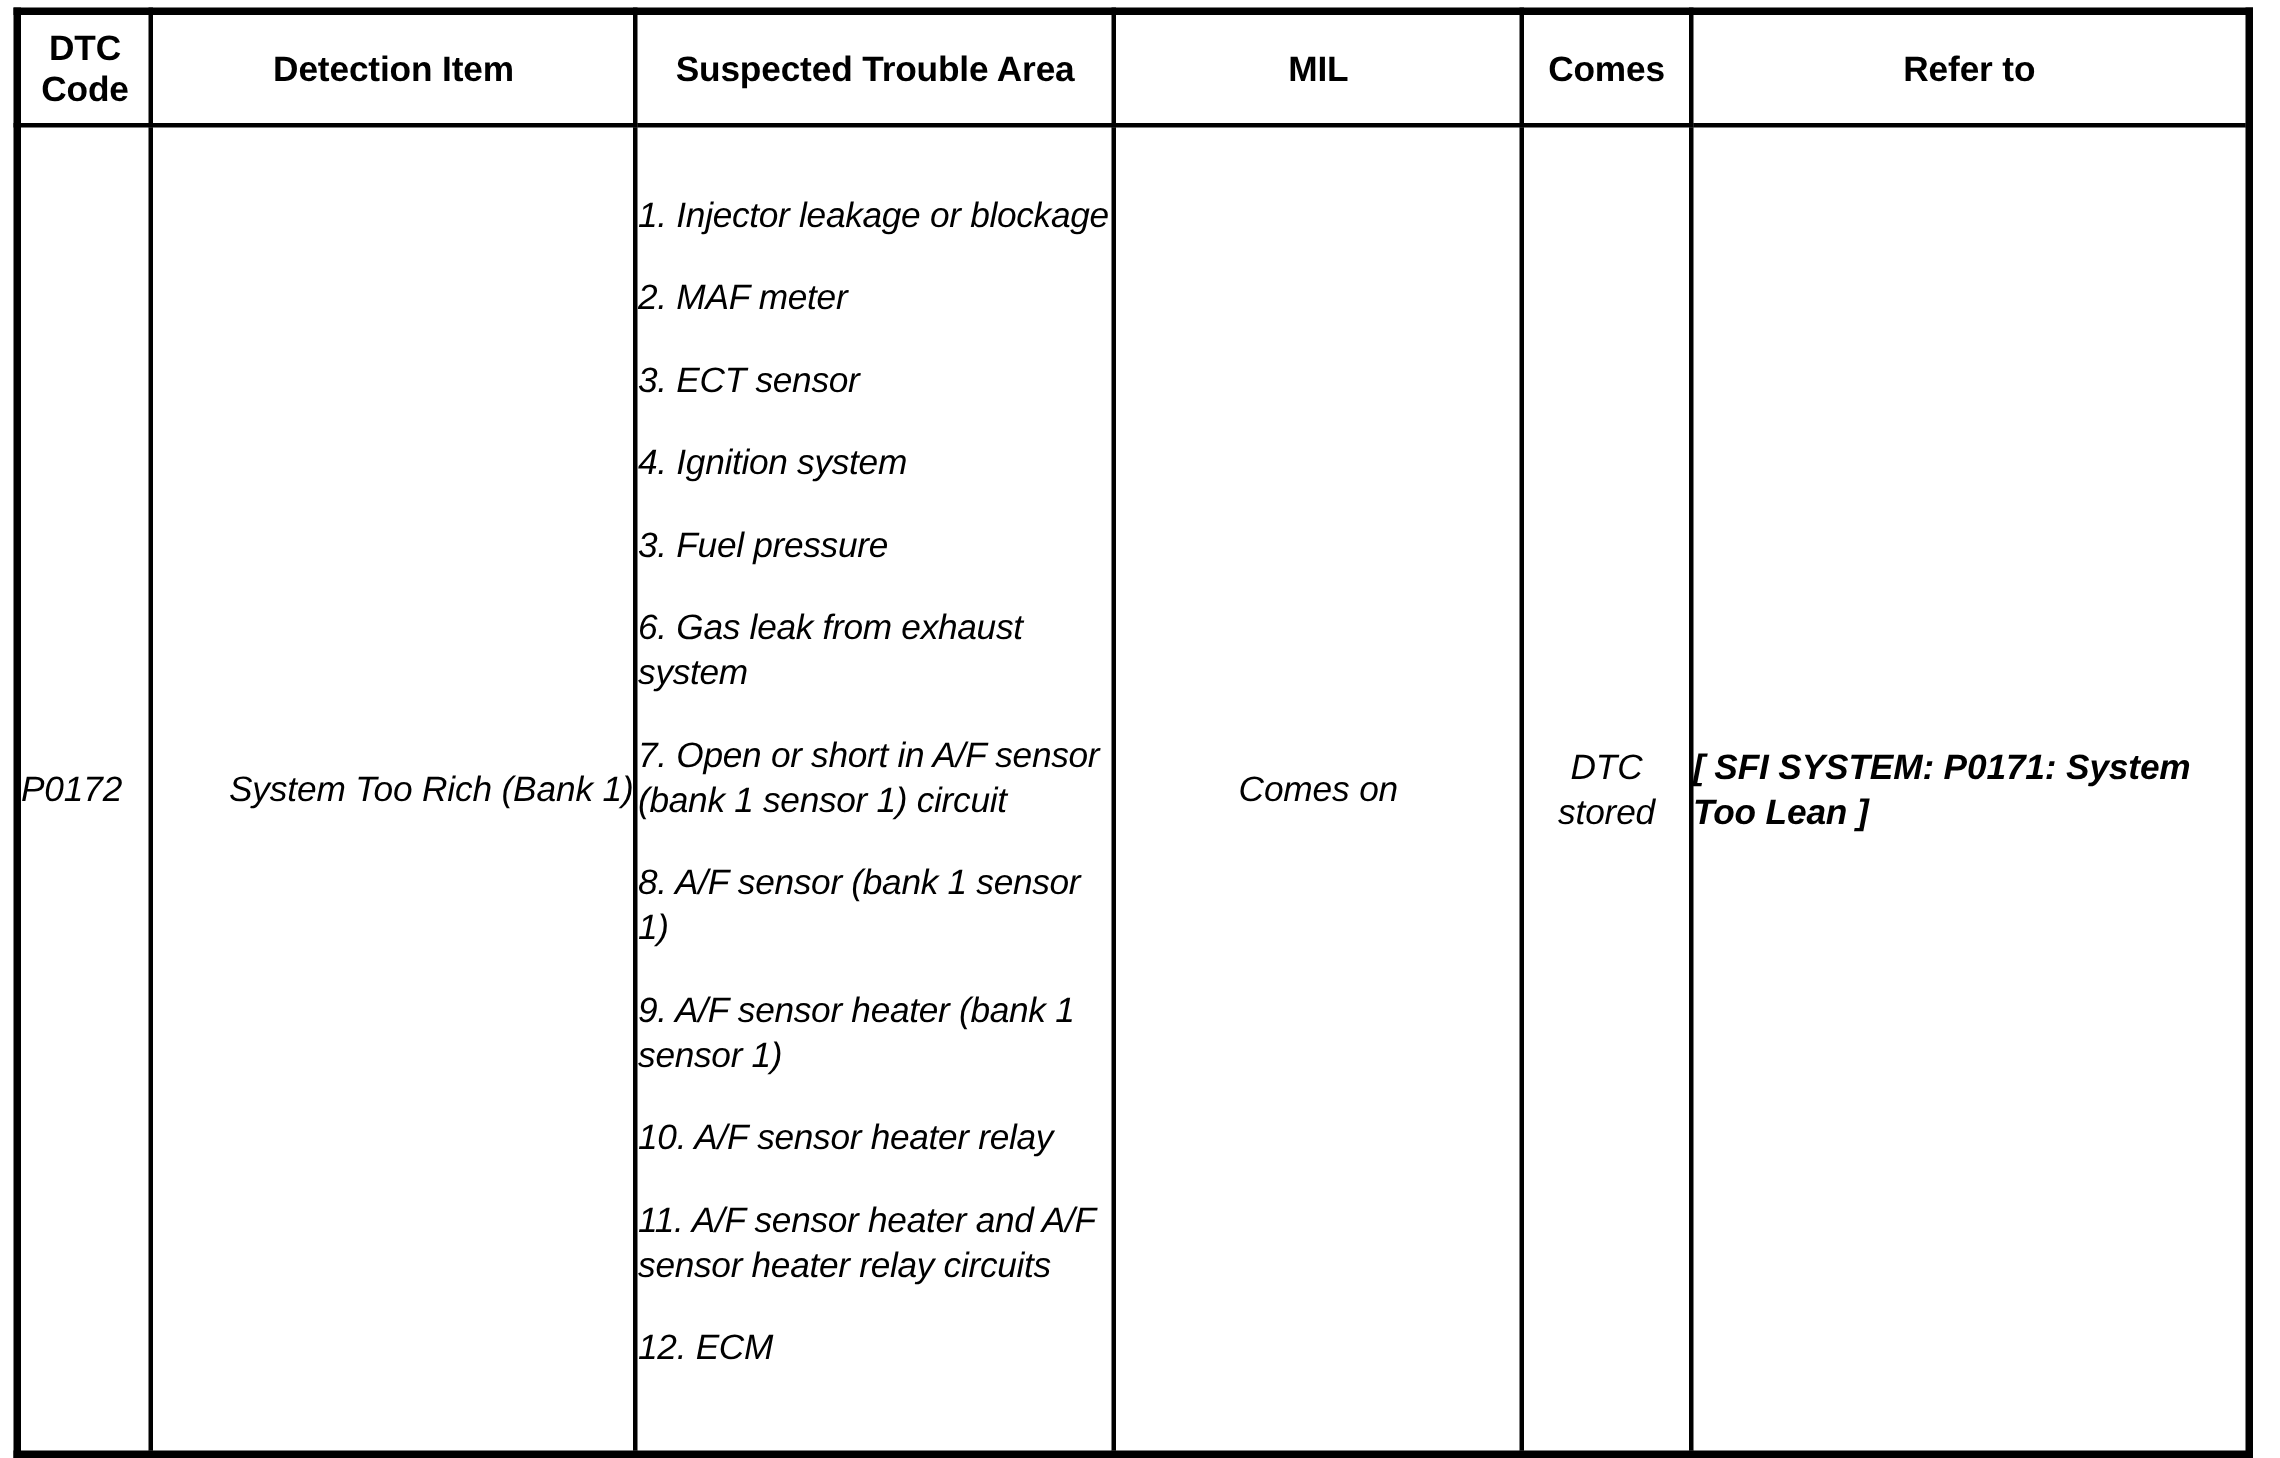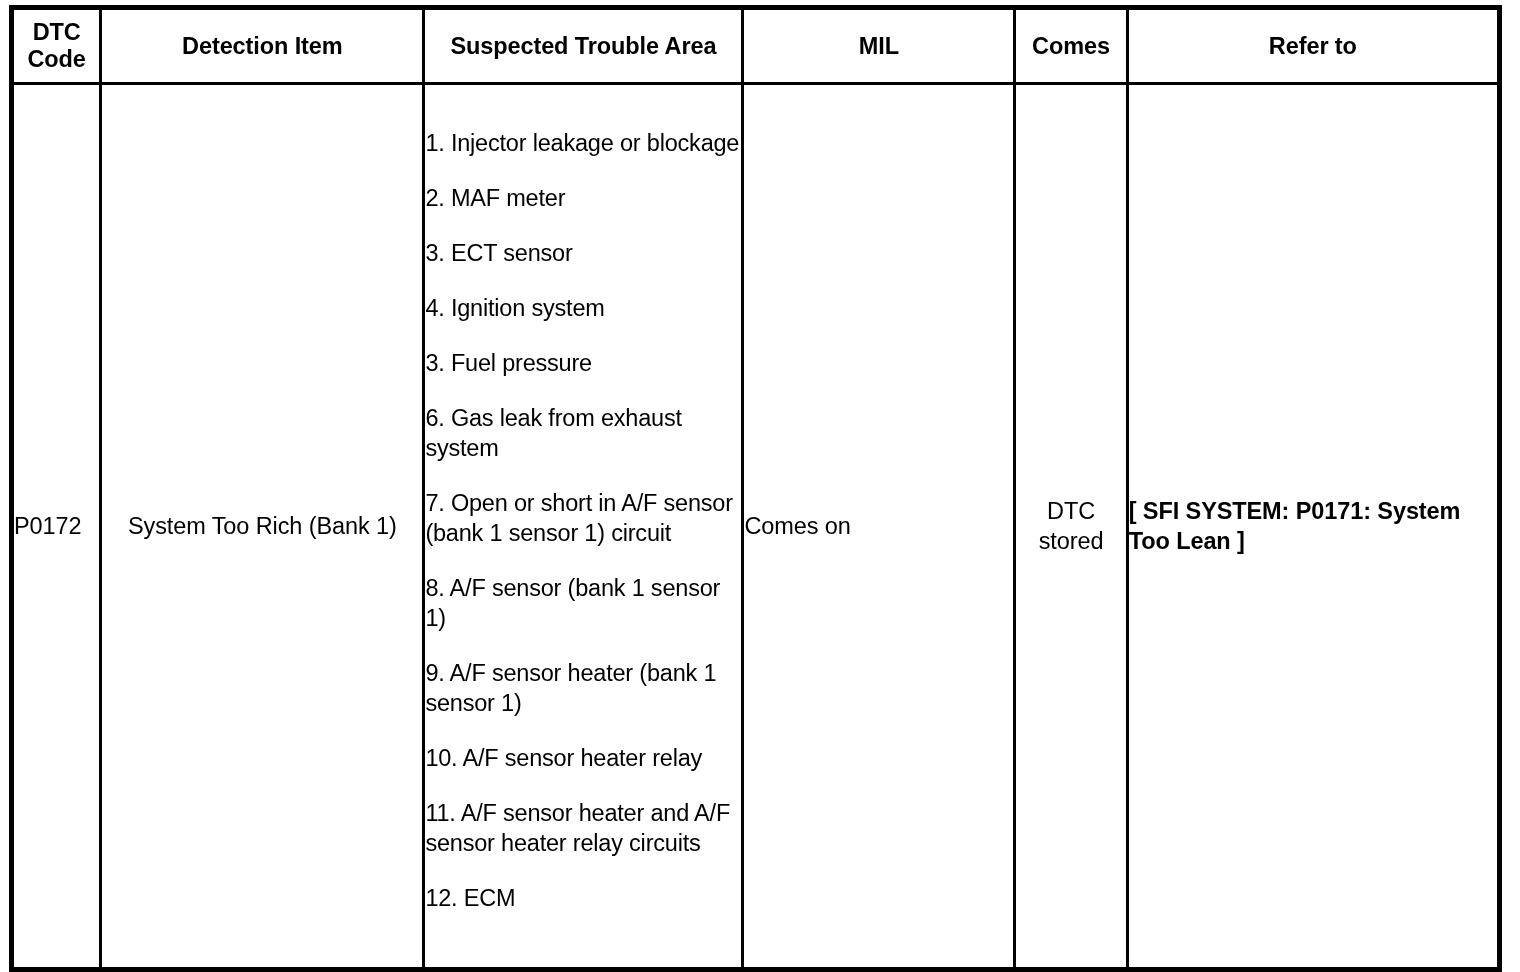--- a/index.html
+++ b/index.html
@@ -64,35 +64,36 @@
   .th-dtc-code {
     line-height: 29px;
   }
 
   
   .dtc-table tbody td {
     height: 882px;
     font-size: 23.5px;
     line-height: 30px;
     letter-spacing: -0.1px;
+    font-style: italic;
   }
 
   .cell-code {
     text-align: left;
     padding-left: 10px;
     padding-right: 4px;
     margin-left: 40px;
   }
   .cell-detect {
-    text-align: center;
+    text-align: right;
     padding-left: 10px;
     padding-right: 6px;
   }
   .cell-mil {
-    text-align: left;
+    text-align: center;
     padding-left: 11px;
     padding-right: 6px;
   }
   .cell-memory {
     text-align: center;
     padding-left: 11px;
     padding-right: 4px;
   }
   .cell-refer {
     text-align: left;

